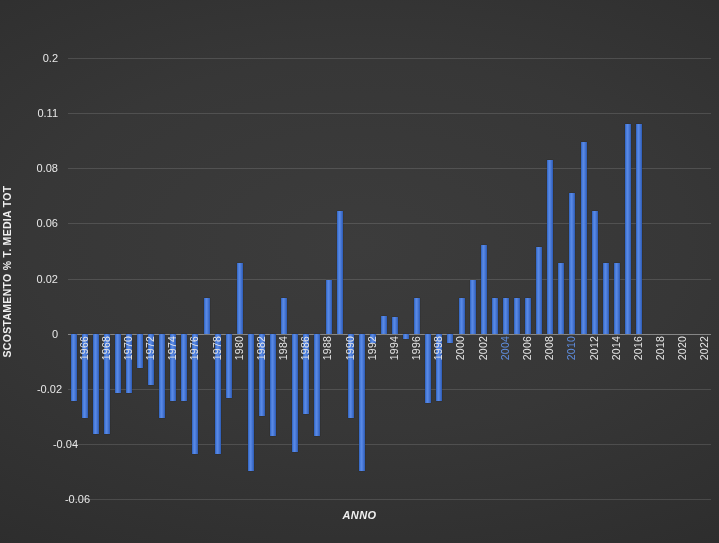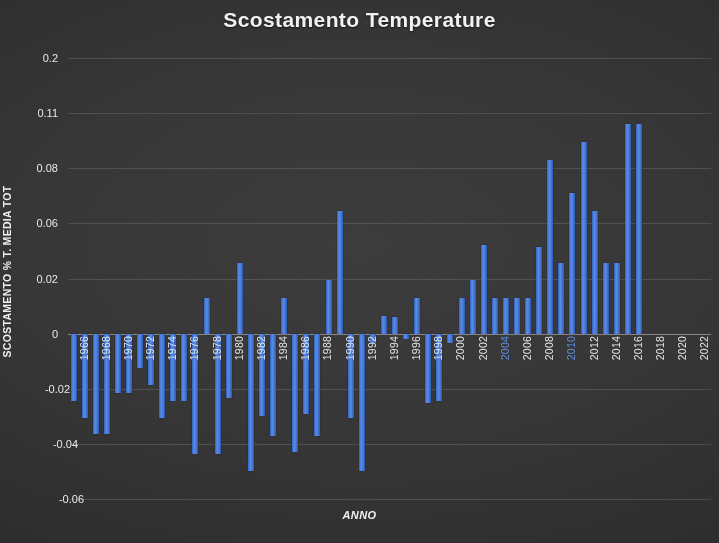--- a/index.html
+++ b/index.html
@@ -142,21 +142,20 @@
   }
   .xlabel.over-bar {
     color: #5f8ee0;
   }
 </style>
 </head>
 <body>
 
 <div id="chart-root">
 
-  <div class="chart-title">Scostamento Temperature</div>
 
   <div class="y-axis-title">SCOSTAMENTO % T. MEDIA TOT</div>
 
   <div class="x-axis-title">ANNO</div>
 
   <div class="plot">
     <div id="gridlines">
         <div class="gridline" style="top: 0px;"></div>
         <div class="gridline" style="top: 55.125px;"></div>
         <div class="gridline" style="top: 110.25px;"></div>
@@ -229,23 +228,23 @@
       </div>
   </div>
 
   <div id="yticks">
       <div class="ytick" style="position: absolute; left: 0px; top: 58px; width: 58px;">0.2</div>
       <div class="ytick" style="position: absolute; left: 0px; top: 113.125px; width: 58px;">0.11</div>
       <div class="ytick" style="position: absolute; left: 0px; top: 168.25px; width: 58px;">0.08</div>
       <div class="ytick" style="position: absolute; left: 0px; top: 223.375px; width: 58px;">0.06</div>
       <div class="ytick" style="position: absolute; left: 0px; top: 278.5px; width: 58px;">0.02</div>
       <div class="ytick" style="position: absolute; left: 0px; top: 333.625px; width: 58px;">0</div>
-      <div class="ytick" style="position: absolute; left: 12px; top: 388.75px; width: 58px;">-0.02</div>
+      <div class="ytick" style="position: absolute; left: 4px; top: 388.75px; width: 58px;">-0.02</div>
       <div class="ytick" style="position: absolute; left: 0px; top: 443.875px; width: 58px; margin-left: 20px;">-0.04</div>
-      <div class="ytick" style="position: absolute; left: 6px; top: 499px; width: 58px; padding-left: 20px;">-0.06</div>
+      <div class="ytick" style="position: absolute; left: 12px; top: 499px; width: 58px; padding-left: 20px;">-0.06</div>
     </div>
   <div class="xlabels" id="xlabels">
       <div class="xlabel" style="left: 9.5431px;">1966</div>
       <div class="xlabel" style="left: 31.7155px;">1968</div>
       <div class="xlabel" style="left: 53.8879px;">1970</div>
       <div class="xlabel" style="left: 76.0603px;">1972</div>
       <div class="xlabel" style="left: 98.2328px;">1974</div>
       <div class="xlabel" style="left: 120.405px;">1976</div>
       <div class="xlabel" style="left: 142.578px;">1978</div>
       <div class="xlabel" style="left: 164.75px;">1980</div>

